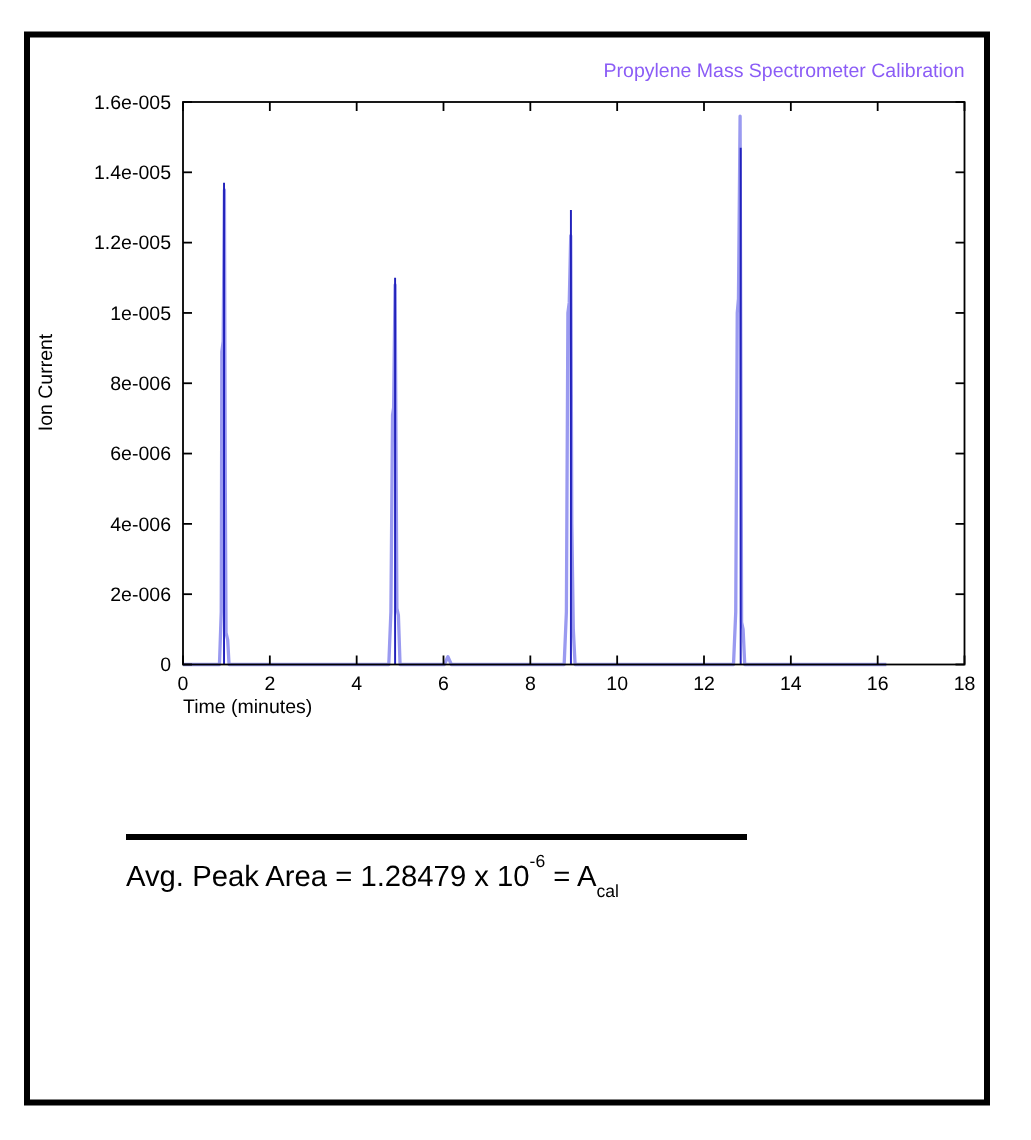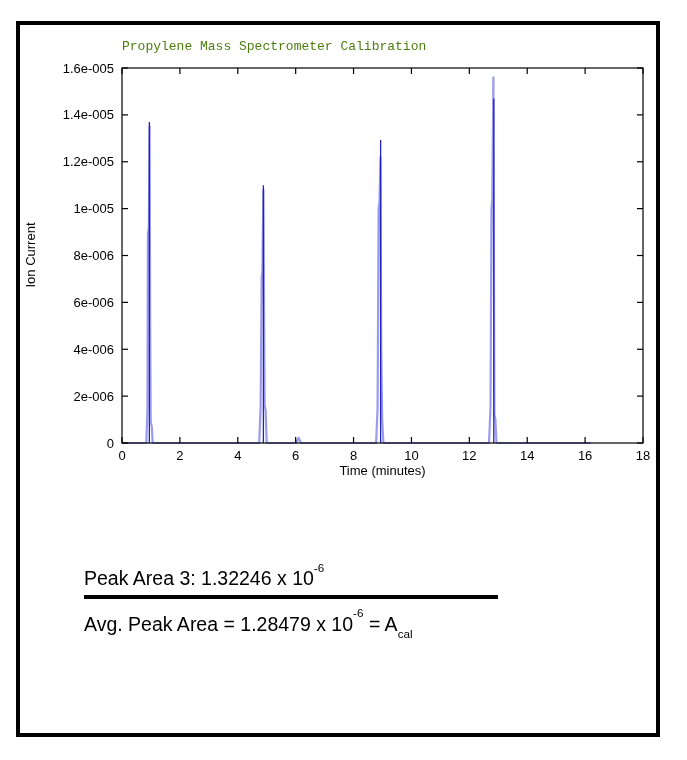--- a/index.html
+++ b/index.html
@@ -1,23 +1,23 @@
 <!DOCTYPE html>
 <html><head>
 <meta charset="utf-8">
 <style>
   html,body{margin:0;padding:0;background:#ffffff;}
   .page{position:relative;width:687px;height:760px;background:#ffffff;overflow:hidden;
         font-family:"Liberation Sans",sans-serif;color:#000;}
   .outer-border{position:absolute;left:16px;top:21px;width:644px;height:716px;
         border:4px solid #000;box-sizing:border-box;background:#fff;}
-  .chart-title{position:absolute;left:122px;top:39px;width:521px;text-align:left;
-        font-size:13px;color:#4d7c0f;font-family:Liberation Mono, monospace;}
+  .chart-title{position:absolute;left:122px;top:39px;width:521px;text-align:right;
+        font-size:13px;color:#8b5cf6;}
   #chart-svg{position:absolute;left:0;top:0;}
-  .xlabel{position:absolute;left:122px;top:463px;width:521px;text-align:center;font-size:13px;}
+  .xlabel{position:absolute;left:122px;top:463px;width:521px;text-align:left;font-size:13px;}
   .ylabel{position:absolute;left:30px;top:255px;transform:translate(-50%,-50%) rotate(-90deg);
         white-space:nowrap;font-size:13px;}
   .results{position:absolute;left:84px;top:556px;width:430px;}
   .result-line{font-size:19.5px;line-height:33px;white-space:nowrap;}
   .result-line sup{font-size:0.60em;position:relative;top:-0.45em;}
   .result-line sub{font-size:0.60em;position:relative;top:0.25em;text-align:right;}
   .sum-rule{width:414px;height:4px;background:#000;margin:0;}
   .avg-line{margin-top:3px;}
 </style>
 </head>
@@ -91,17 +91,16 @@
         <text x="114" y="119.375" text-anchor="end" font-size="13" font-family="&quot;Liberation Sans&quot;, sans-serif" fill="#000">1.4e-005</text>
         <line x1="122" y1="68" x2="128" y2="68" stroke="#000" stroke-width="1.2"></line>
         <line x1="643" y1="68" x2="637" y2="68" stroke="#000" stroke-width="1.2"></line>
         <text x="114" y="72.5" text-anchor="end" font-size="13" font-family="&quot;Liberation Sans&quot;, sans-serif" fill="#000">1.6e-005</text>
       </svg>
     <div class="xlabel">Time (minutes)</div>
     <div class="ylabel">Ion Current</div>
   </div>
 
   <div class="results">
-    <div class="result-line"><span>Peak Area 3: 1.32246 x 10</span><sup>-6</sup></div>
     <div class="sum-rule"></div>
     <div class="result-line avg-line"><span>Avg. Peak Area = 1.28479 x 10</span><sup>-6</sup><span> = A</span><sub>cal</sub></div>
   </div>
 </div>
 
 </body></html>

